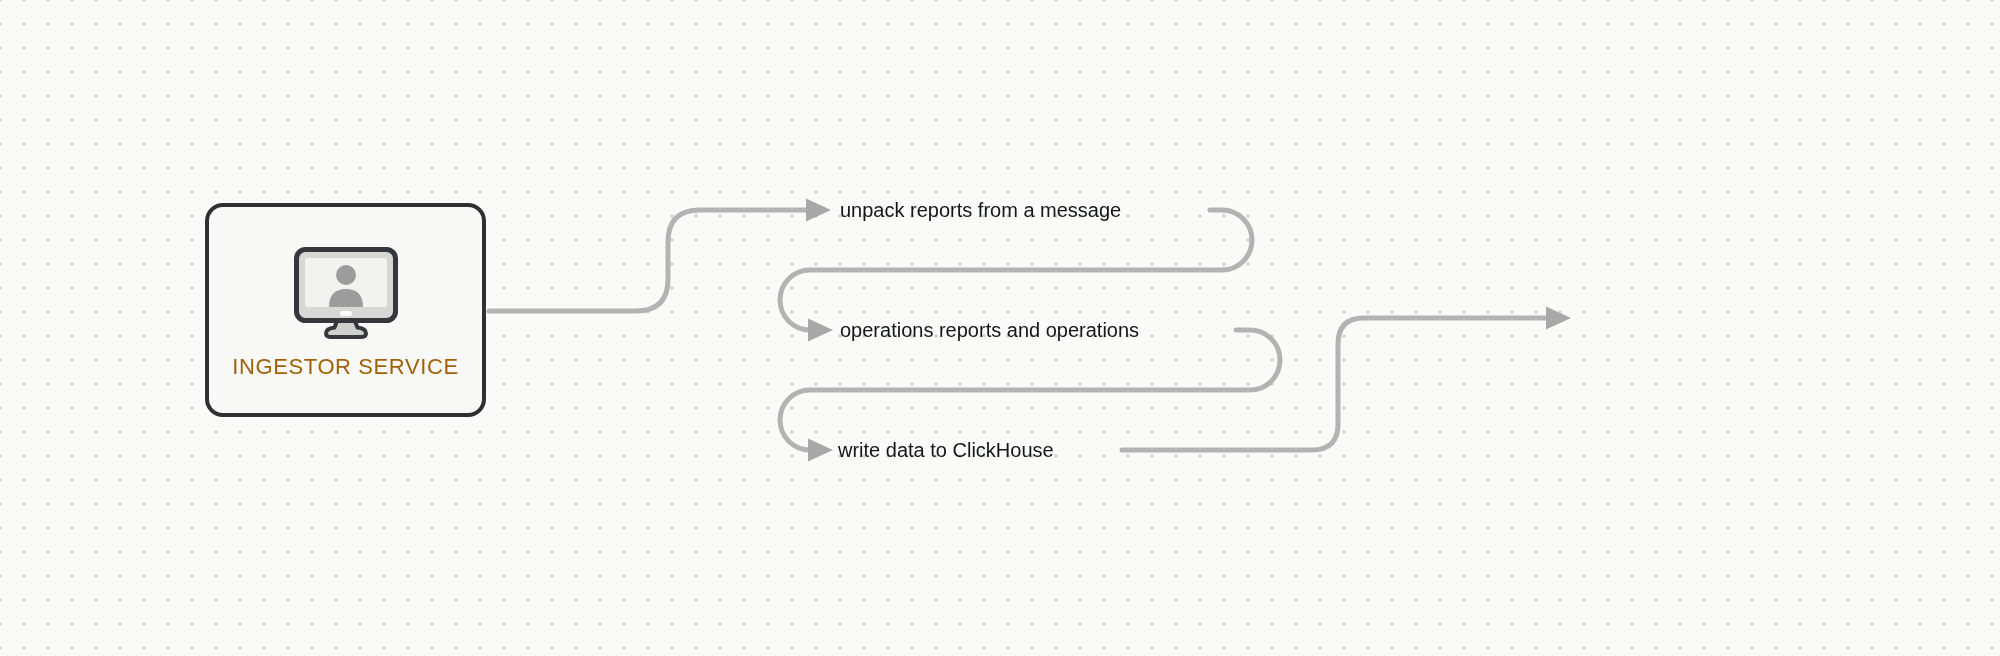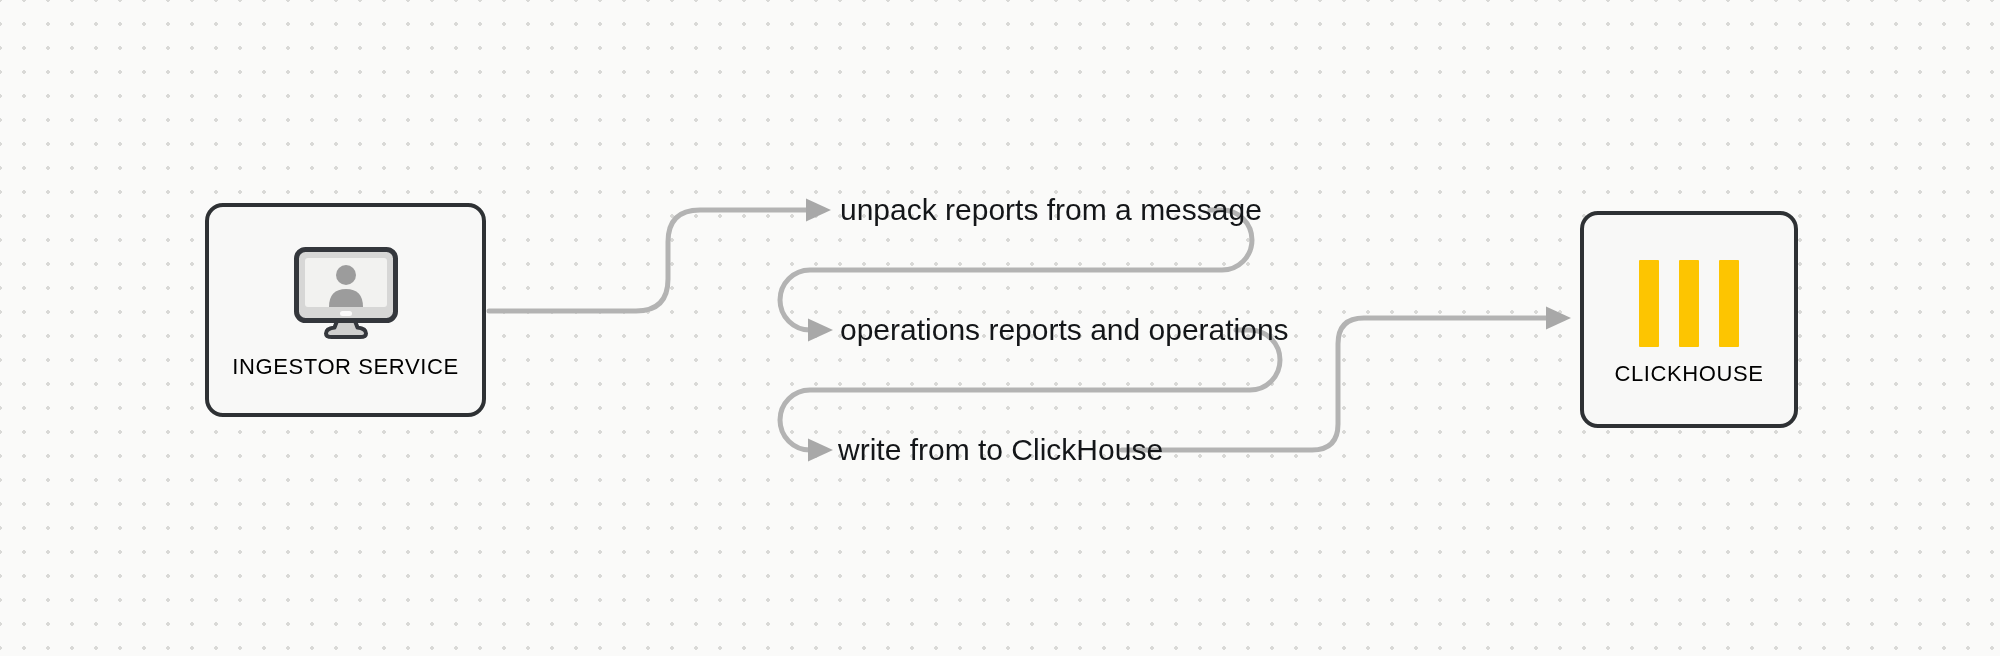--- a/index.html
+++ b/index.html
@@ -27,21 +27,21 @@
     position: absolute;
     background: #f8f8f7;
     border: 4px solid #2e3134;
     border-radius: 18px;
     display: flex;
     flex-direction: column;
     align-items: center;
     justify-content: center;
   }
   .node-label {
-    color: #000000;
+    color: #a16207;
     font-size: 22px;
     letter-spacing: 0.6px;
     line-height: 1;
     white-space: nowrap;
   }
 
   #node-ingestor {
     left: 205px; top: 203px;
     width: 281px; height: 214px;
     gap: 17px;
@@ -51,21 +51,21 @@
     left: 1580px; top: 211px;
     width: 218px; height: 217px;
     gap: 16px;
     padding-top: 6px;
   }
 
   .edge-label {
     position: absolute;
     transform: translateY(-50%);
     color: #141619;
-    font-size: 30px;
+    font-size: 20px;
     line-height: 1;
     white-space: nowrap;
   }
   #edge-label-1 { left: 840px; top: 210px; }
   #edge-label-2 { left: 840px; top: 330px; }
   #edge-label-3 { left: 838px; top: 450px; }
 
   .icon-block { display: block; }
 </style>
 </head>
@@ -93,26 +93,18 @@
       <rect x="2.5" y="2.5" width="99" height="71" rx="9" fill="#d7d7d6" stroke="#34373c" stroke-width="5"></rect>
       <rect x="11" y="11" width="82" height="49" rx="3" fill="#f2f2f0"></rect>
       <circle cx="52" cy="28" r="10" fill="#9c9c9c"></circle>
       <path d="M 35 60 Q 35 42 52 42 Q 69 42 69 60 Z" fill="#9c9c9c"></path>
       <rect x="46" y="64" width="12" height="5" rx="2.5" fill="#fbfbfa"></rect>
       <path d="M 43 74 L 61 74 L 63.5 80.5 Q 72 81.5 72 86.5 Q 72 90 66 90 L 38 90 Q 32 90 32 86.5 Q 32 81.5 40.5 80.5 Z" fill="#cfcfce" stroke="#34373c" stroke-width="4" stroke-linejoin="round"></path>
     </svg>
     <div class="node-label">INGESTOR SERVICE</div>
   </div>
 
-  <div class="node" id="node-clickhouse">
-    <svg class="icon-block" width="100" height="87" viewBox="0 0 100 87">
-      <rect x="0" y="0" width="20" height="87" rx="1" fill="#fdc501"></rect>
-      <rect x="40" y="0" width="20" height="87" rx="1" fill="#fdc501"></rect>
-      <rect x="80" y="0" width="20" height="87" rx="1" fill="#fdc501"></rect>
-    </svg>
-    <div class="node-label">CLICKHOUSE</div>
-  </div>
 
   <div class="edge-label" id="edge-label-1">unpack reports from a message</div>
   <div class="edge-label" id="edge-label-2">operations reports and operations</div>
-  <div class="edge-label" id="edge-label-3">write from to ClickHouse</div>
+  <div class="edge-label" id="edge-label-3">write data to ClickHouse</div>
 
 </div>
 
 </body></html>

